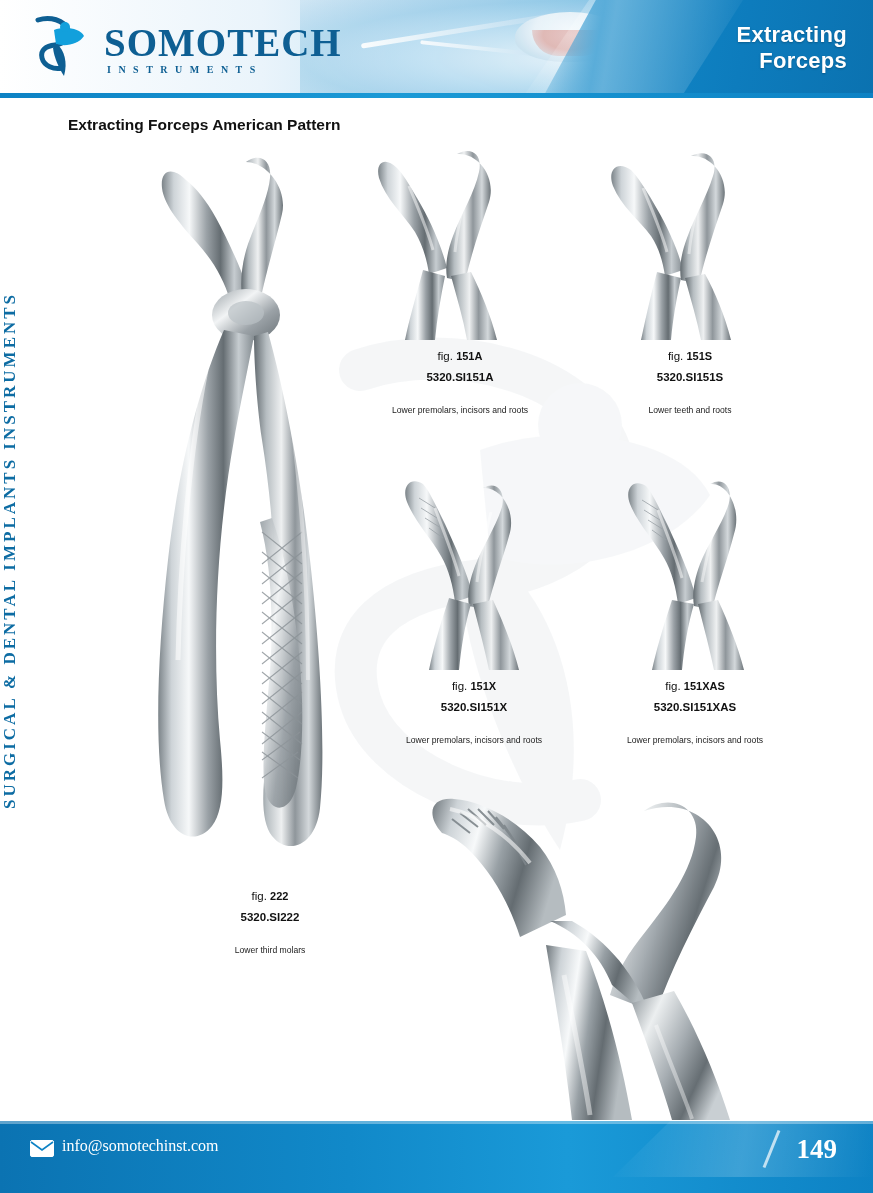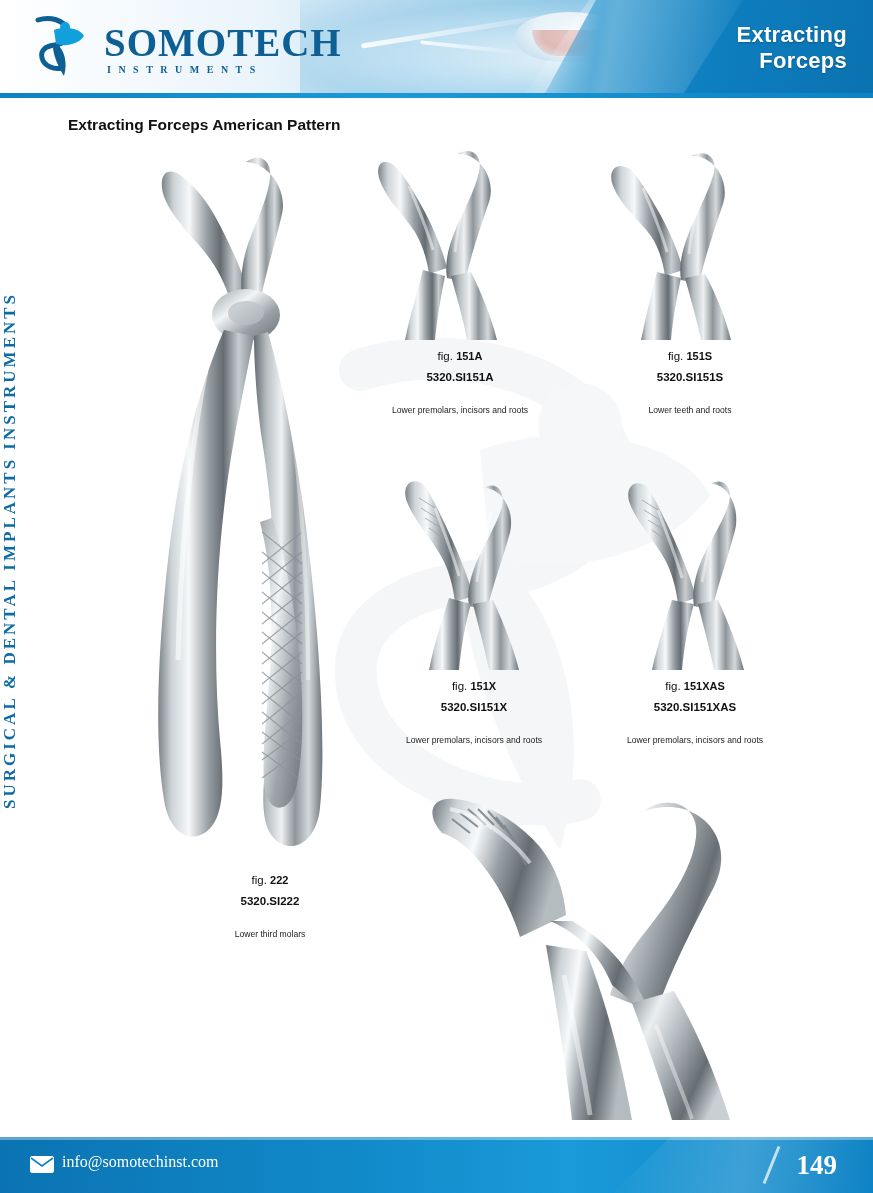--- a/index.html
+++ b/index.html
@@ -123,21 +123,21 @@
   .fig-line .fig-word { font-weight: normal; }
   .fig-line .fig-num { font-weight: bold; font-size: 11px; }
   .code { font-size: 11.5px; font-weight: bold; color: #111; margin-top: 9px; }
   .desc { font-size: 8.6px; color: #222; margin-top: 22px; }
 
   
   .instr { position: relative; }
 
   
   .footer {
-    position: absolute; left: 0; bottom: 0; width: 873px; height: 56px;
+    position: absolute; left: 0; bottom: 0; width: 873px; height: 72px;
     background: linear-gradient(90deg,#0b73b2 0%,#1189c9 40%,#1a9ad8 65%,#0d82c4 100%);
     text-align: right;
   }
   .footer:before{
     content:""; position:absolute; left:0; top:0; width:873px; height:3px;
     background: rgba(255,255,255,.35);
   }
   .footer-swoosh{
     position:absolute; right:0; top:0; width:260px; height:56px;
     background: linear-gradient(100deg, rgba(255,255,255,0) 0%, rgba(255,255,255,.18) 50%, rgba(255,255,255,0) 100%);
@@ -262,21 +262,21 @@
           <path d="M182 392 L142 424 M182 412 L142 444 M182 432 L142 464 M182 452 L142 484
                    M182 472 L142 504 M182 492 L142 524 M182 512 L142 544 M182 532 L142 564
                    M182 552 L142 584 M182 572 L142 604 M180 592 L142 620 M178 612 L142 638"></path>
         </g>
       </g>
 
       <path d="M86 230 C70 310, 60 420, 58 520" stroke="#ffffff" stroke-width="5" opacity=".55" fill="none"></path>
       <path d="M166 240 C180 330, 188 440, 188 540" stroke="#ffffff" stroke-width="4" opacity=".4" fill="none"></path>
     </svg>
   </div>
-  <div class="fig-line" style="margin-top:4px;">
+  <div class="fig-line" style="margin-top:20px;">
     <span class="fig-word">fig.</span>
     <span class="fig-num">222</span>
   </div>
   <div class="code">5320.SI222</div>
   <div class="desc">Lower third molars</div>
 </div>
 
 <div class="item" style="left:365px; top:140px; width:190px;">
   <div class="instr" style="height:200px;">
     <svg width="190" height="200" viewBox="0 0 190 200">

